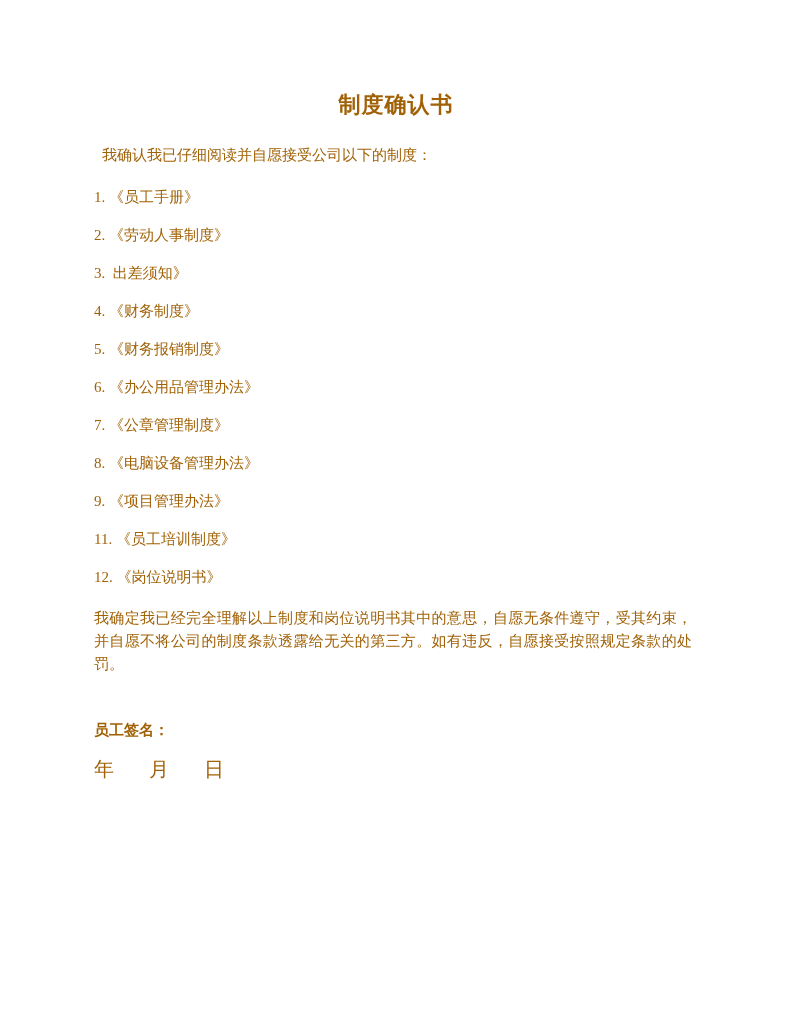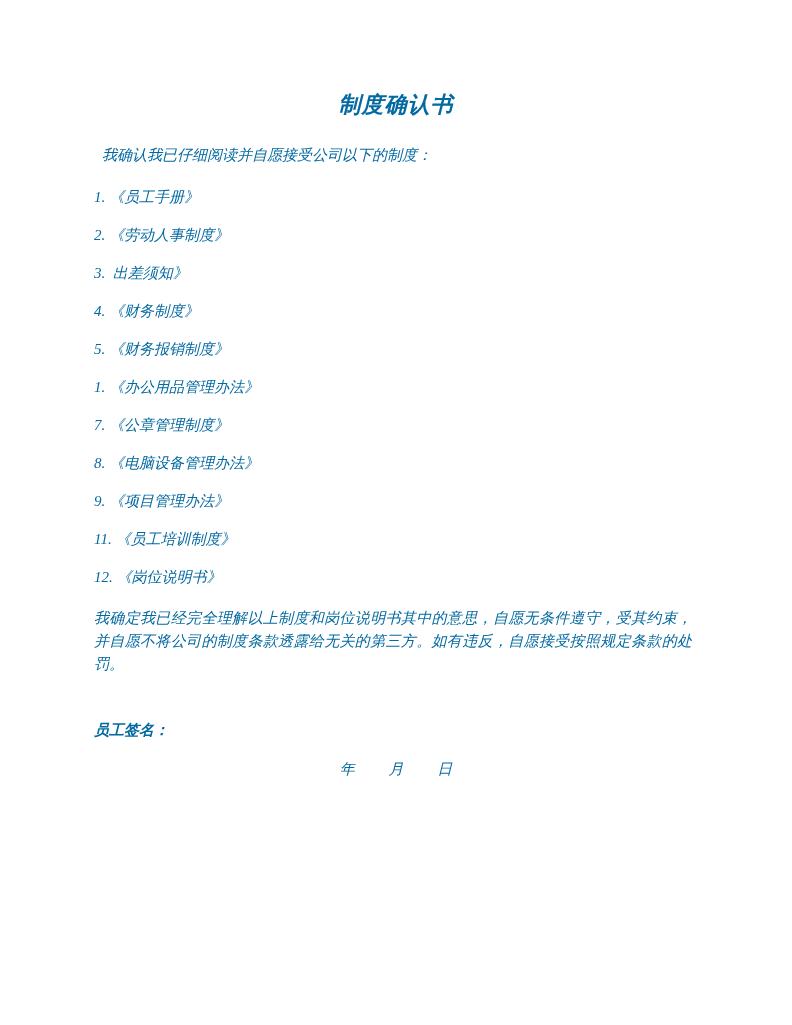--- a/index.html
+++ b/index.html
@@ -5,24 +5,23 @@
   html, body {
     margin: 0;
     padding: 0;
     background: #ffffff;
   }
   .page {
     position: relative;
     width: 792px;
     height: 1025px;
     background: #ffffff;
-    color: #0369a1;
+    color: #a16207;
     overflow: hidden;
     font-family: "Liberation Serif", "DejaVu Serif", serif;
-    font-style: italic;
   }
   .content {
     padding: 92px 94px 0 94px;
     width: 604px;
   }
   .doc-title {
     margin: 0;
     font-family: "Liberation Sans", "DejaVu Sans", sans-serif;
     font-size: 22px;
     line-height: 26px;
@@ -51,23 +50,22 @@
   }
   .signature-label {
     margin: 44px 0 0 0;
     font-family: "Liberation Sans", "DejaVu Sans", sans-serif;
     font-size: 15px;
     line-height: 20px;
     font-weight: bold;
   }
   .date-line {
     margin: 19px 0 0 0;
-    font-size: 15px;
+    font-size: 20px;
     line-height: 20px;
-    text-align: center;
   }
   .date-line .gap {
     display: inline-block;
     margin-left: 30px;
   }
 </style>
 </head>
 <body>
 
 <div class="page">
@@ -76,21 +74,21 @@
     <h1 class="doc-title">制度确认书</h1>
 
     <p class="intro">我确认我已仔细阅读并自愿接受公司以下的制度：</p>
 
     <div>
       <p class="policy-item">1. 《员工手册》</p>
       <p class="policy-item">2. 《劳动人事制度》</p>
       <p class="policy-item">3.  出差须知》</p>
       <p class="policy-item">4. 《财务制度》</p>
       <p class="policy-item">5. 《财务报销制度》</p>
-      <p class="policy-item">1. 《办公用品管理办法》</p>
+      <p class="policy-item">6. 《办公用品管理办法》</p>
       <p class="policy-item">7. 《公章管理制度》</p>
       <p class="policy-item">8. 《电脑设备管理办法》</p>
       <p class="policy-item">9. 《项目管理办法》</p>
       <p class="policy-item">11. 《员工培训制度》</p>
       <p class="policy-item">12. 《岗位说明书》</p>
     </div>
 
     <p class="closing">我确定我已经完全理解以上制度和岗位说明书其中的意思，自愿无条件遵守，受其约束，并自愿不将公司的制度条款透露给无关的第三方。如有违反，自愿接受按照规定条款的处罚。</p>
 
     <p class="signature-label">员工签名：</p>

